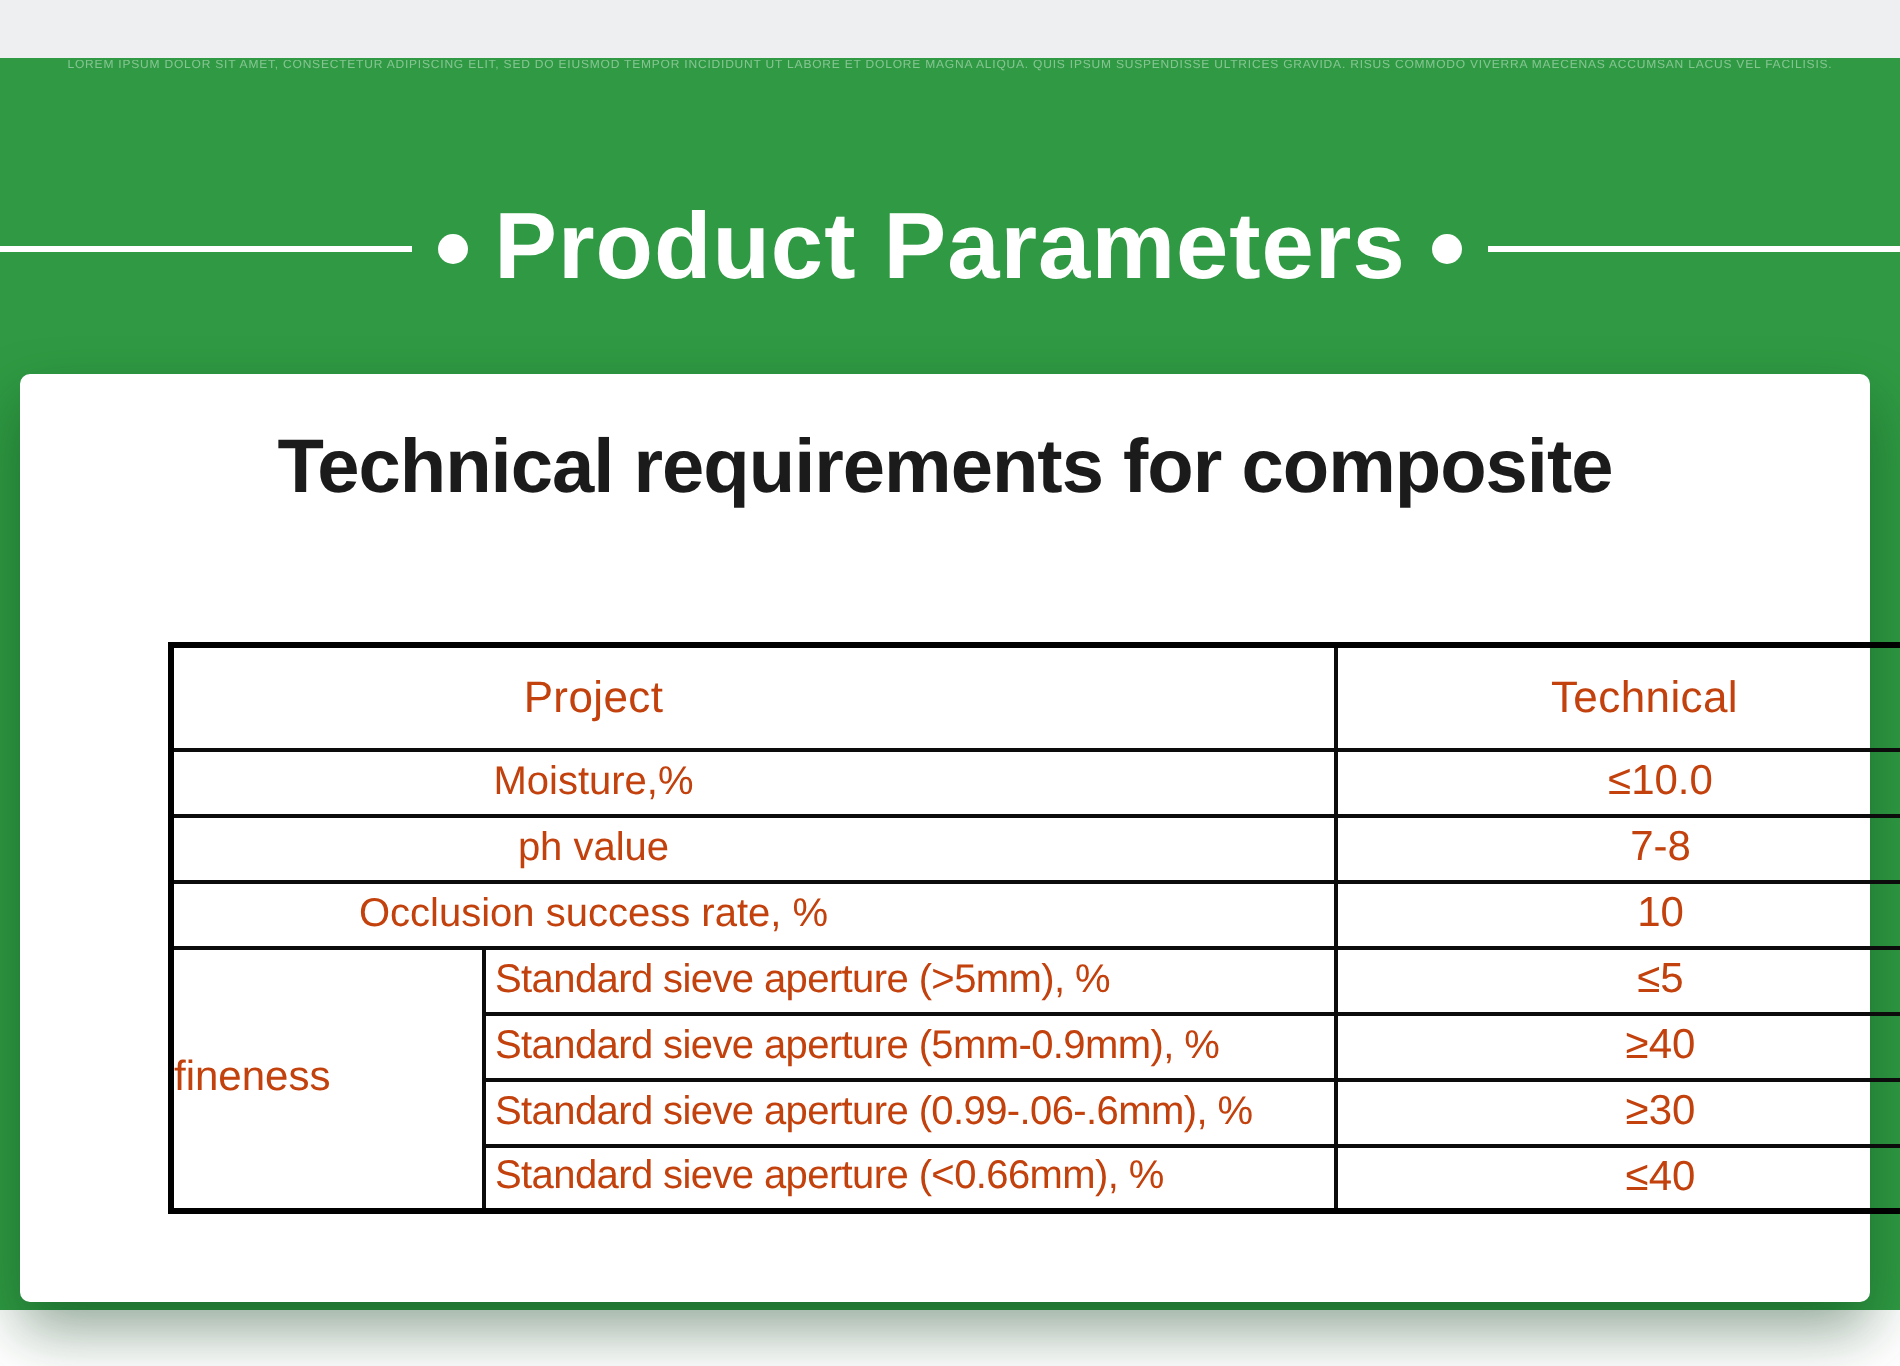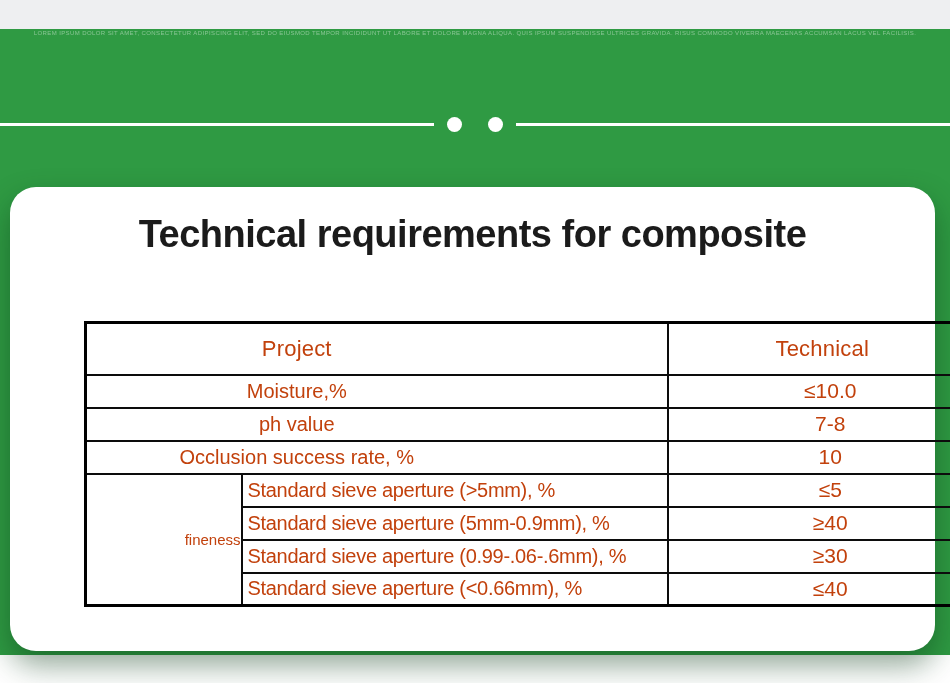--- a/index.html
+++ b/index.html
@@ -64,21 +64,21 @@
     white-space: nowrap;
     line-height: 1;
     padding-bottom: 4px;
   }
 
   
   .card {
     position: absolute; left: 10px; top: 158px;
     width: 925px; height: 464px;
     background: #ffffff;
-    border-radius: 26px;
+    border-radius: 5px;
     box-shadow: 0 14px 30px rgba(8, 58, 22, 0.45);
   }
   .card-heading {
     margin-top: 24px;
     text-align: center;
     color: #1b1b1b;
     font-size: 38px;
     font-weight: bold;
     line-height: 47px;
     letter-spacing: -0.5px;
@@ -114,42 +114,43 @@
     padding-right: 160px; 
   }
   th.cell-span-left { font-size: 22px; }
   .cell-indicator {
     text-align: center;
     font-size: 21px;
     padding-left: 30px; 
   }
   th.cell-indicator { font-size: 22px; padding-left: 14px; }
   .cell-group-label {
-    text-align: right;
-    font-size: 15px;
+    text-align: left;
+    font-size: 21px;
   }
   .cell-detail {
     text-align: left;
     font-size: 20px;
     padding-left: 5px;
     letter-spacing: -0.3px;
   }
 </style>
 </head>
 <body>
 
 <div class="top-strip"></div>
 
 <div class="green-band">
 
   <div class="fine-print">LOREM IPSUM DOLOR SIT AMET, CONSECTETUR ADIPISCING ELIT, SED DO EIUSMOD TEMPOR INCIDIDUNT UT LABORE ET DOLORE MAGNA ALIQUA. QUIS IPSUM SUSPENDISSE ULTRICES GRAVIDA. RISUS COMMODO VIVERRA MAECENAS ACCUMSAN LACUS VEL FACILISIS.</div>
 
   <div class="title-row">
     <div class="title-line"></div>
     <div class="title-dot"></div>
+    <h1 class="section-title">Product Parameters</h1>
     <div class="title-dot"></div>
     <div class="title-line"></div>
   </div>
 
   <div class="card">
 
     <div class="card-heading">
       <span>Technical requirements for composite</span>
     </div>
 

